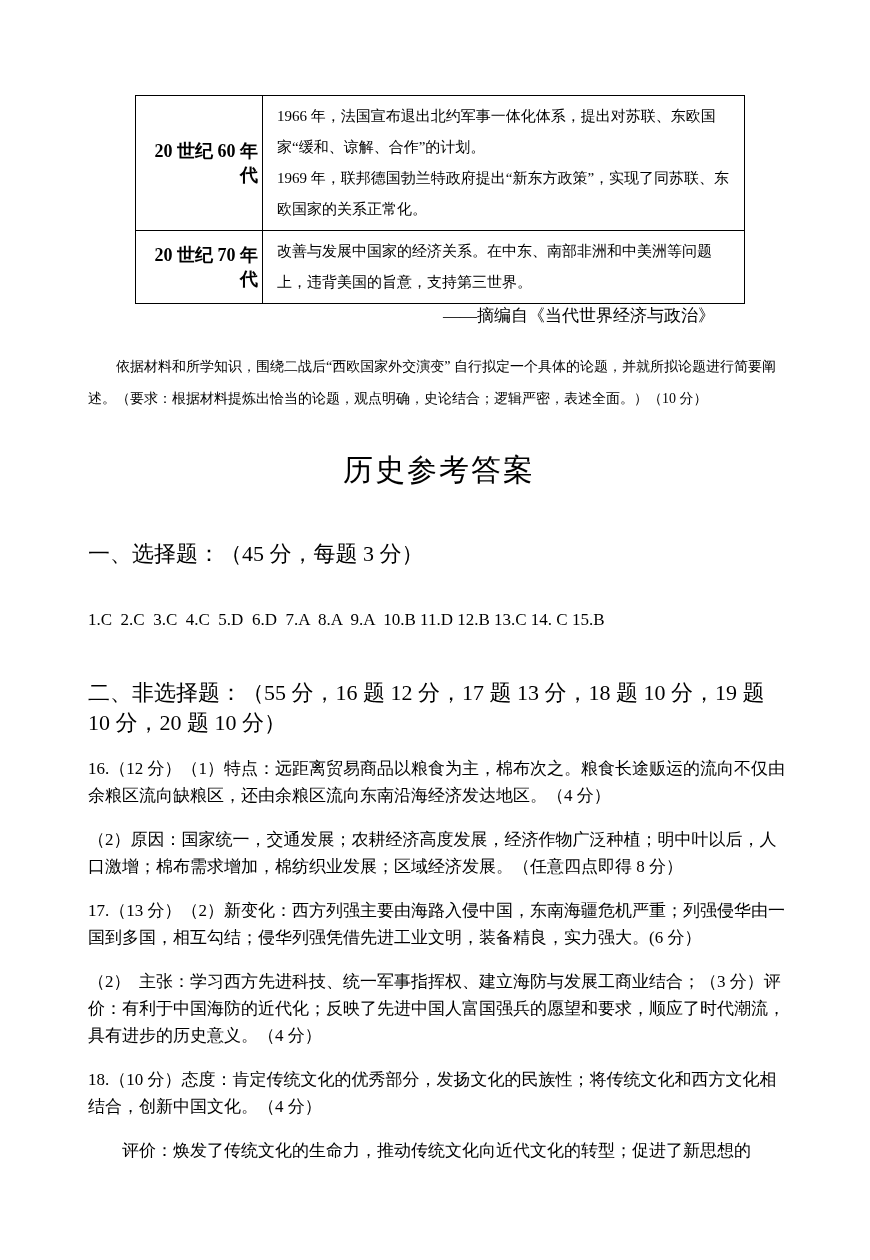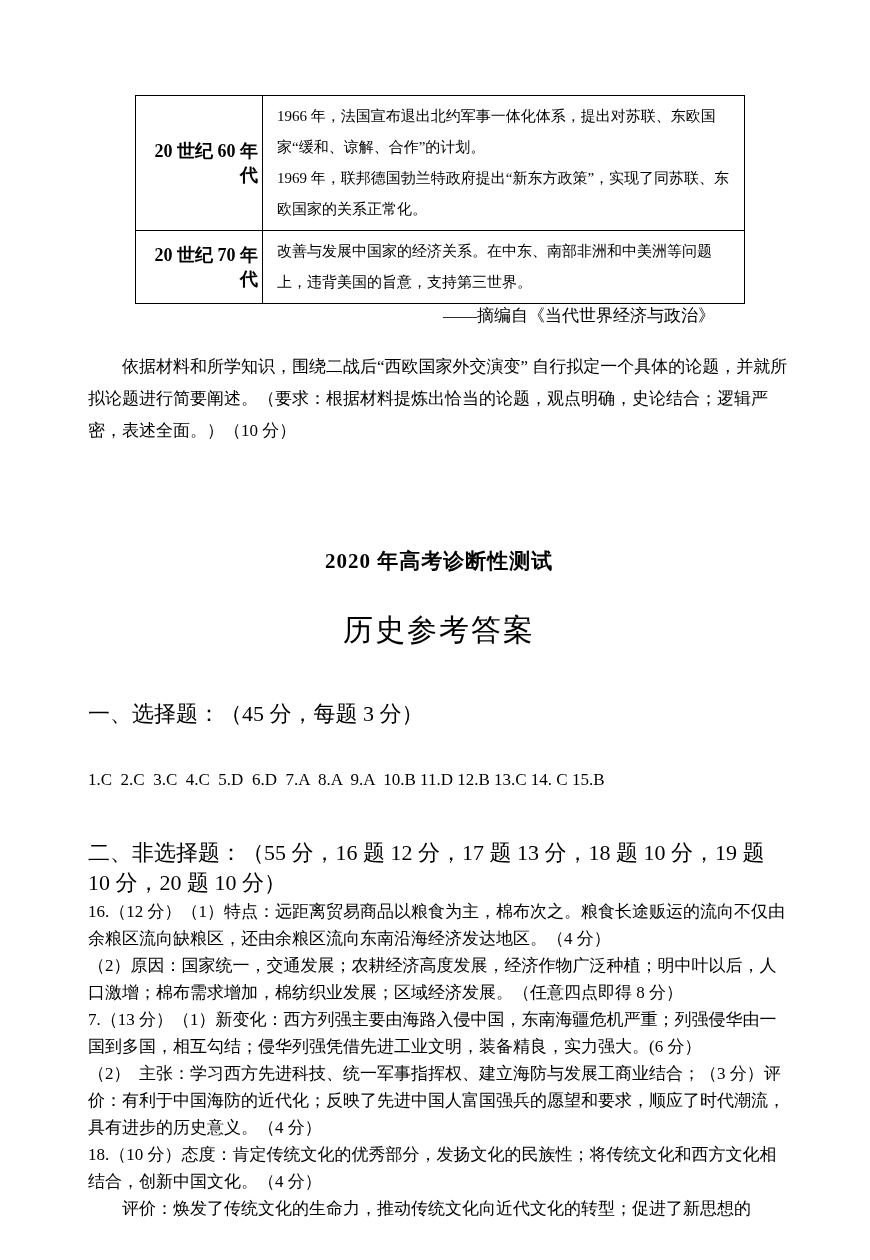--- a/index.html
+++ b/index.html
@@ -41,21 +41,21 @@
   }
   td.content p { margin: 0; white-space: pre-wrap; }
   .source {
     width: 657px;
     text-align: right;
     padding-right: 30px;
     font-size: 17px;
   }
   .question {
     margin-top: 24px;
-    font-size: 17px;
+    font-size: 14px;
     line-height: 32px;
     text-indent: 2em;
     white-space: pre-wrap;
   }
   .exam-title {
     margin-top: 100px;
     text-align: center;
     font-size: 21px;
     font-weight: bold;
     letter-spacing: 1px;
@@ -70,20 +70,21 @@
   .sec-heading {
     margin-top: 48px;
     font-size: 22px;
   }
   .choices {
     margin-top: 41px;
     font-size: 17px;
     white-space: pre-wrap;
   }
   .para {
+    margin-top: 17px;
     font-size: 17px;
     line-height: 27px;
     white-space: pre-wrap;
   }
   .para.indent { text-indent: 2em; }
 </style>
 </head>
 <body>
 
 <div class="page">
@@ -103,35 +104,34 @@
           <p>改善与发展中国家的经济关系。在中东、南部非洲和中美洲等问题上，违背美国的旨意，支持第三世界。</p>
         </td>
       </tr>
     </tbody>
   </table>
 
   <div class="source">——摘编自《当代世界经济与政治》</div>
 
   <div class="question">依据材料和所学知识，围绕二战后“西欧国家外交演变” 自行拟定一个具体的论题，并就所拟论题进行简要阐述。（要求：根据材料提炼出恰当的论题，观点明确，史论结合；逻辑严密，表述全面。）（10 分）</div>
 
-  <div class="exam-title">2020 年高考诊断性测试</div>
 
   <div class="answer-title">历史参考答案</div>
 
   <div class="sec-heading">一、选择题：（45 分，每题 3 分）</div>
 
   <div class="choices">1.C  2.C  3.C  4.C  5.D  6.D  7.A  8.A  9.A  10.B 11.D 12.B 13.C 14. C 15.B</div>
 
   <div class="sec-heading">二、非选择题：（55 分，16 题 12 分，17 题 13 分，18 题 10 分，19 题 10 分，20 题 10 分）</div>
 
   <div class="para">16.（12 分）（1）特点：远距离贸易商品以粮食为主，棉布次之。粮食长途贩运的流向不仅由余粮区流向缺粮区，还由余粮区流向东南沿海经济发达地区。（4 分）</div>
 
   <div class="para">（2）原因：国家统一，交通发展；农耕经济高度发展，经济作物广泛种植；明中叶以后，人口激增；棉布需求增加，棉纺织业发展；区域经济发展。（任意四点即得 8 分）</div>
 
-  <div class="para">7.（13 分）（1）新变化：西方列强主要由海路入侵中国，东南海疆危机严重；列强侵华由一国到多国，相互勾结；侵华列强凭借先进工业文明，装备精良，实力强大。(6 分）</div>
+  <div class="para">17.（13 分）（2）新变化：西方列强主要由海路入侵中国，东南海疆危机严重；列强侵华由一国到多国，相互勾结；侵华列强凭借先进工业文明，装备精良，实力强大。(6 分）</div>
 
   <div class="para">（2）  主张：学习西方先进科技、统一军事指挥权、建立海防与发展工商业结合；（3 分）评价：有利于中国海防的近代化；反映了先进中国人富国强兵的愿望和要求，顺应了时代潮流，具有进步的历史意义。（4 分）</div>
 
   <div class="para">18.（10 分）态度：肯定传统文化的优秀部分，发扬文化的民族性；将传统文化和西方文化相结合，创新中国文化。（4 分）</div>
 
   <div class="para indent">评价：焕发了传统文化的生命力，推动传统文化向近代文化的转型；促进了新思想的</div>
 
 </div>
 
 </body></html>

